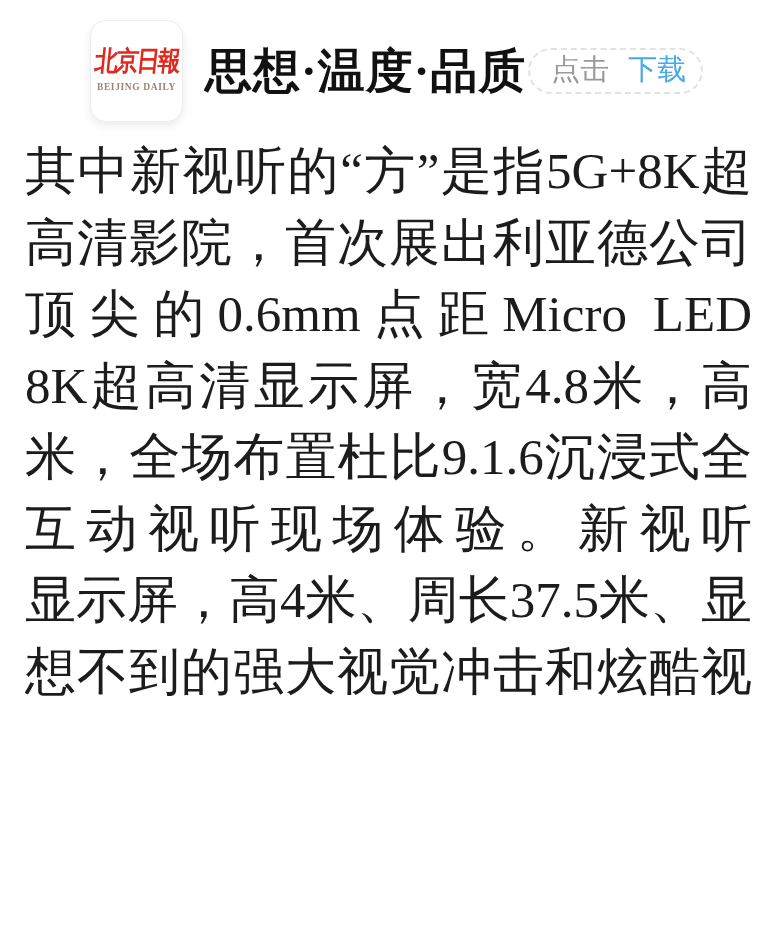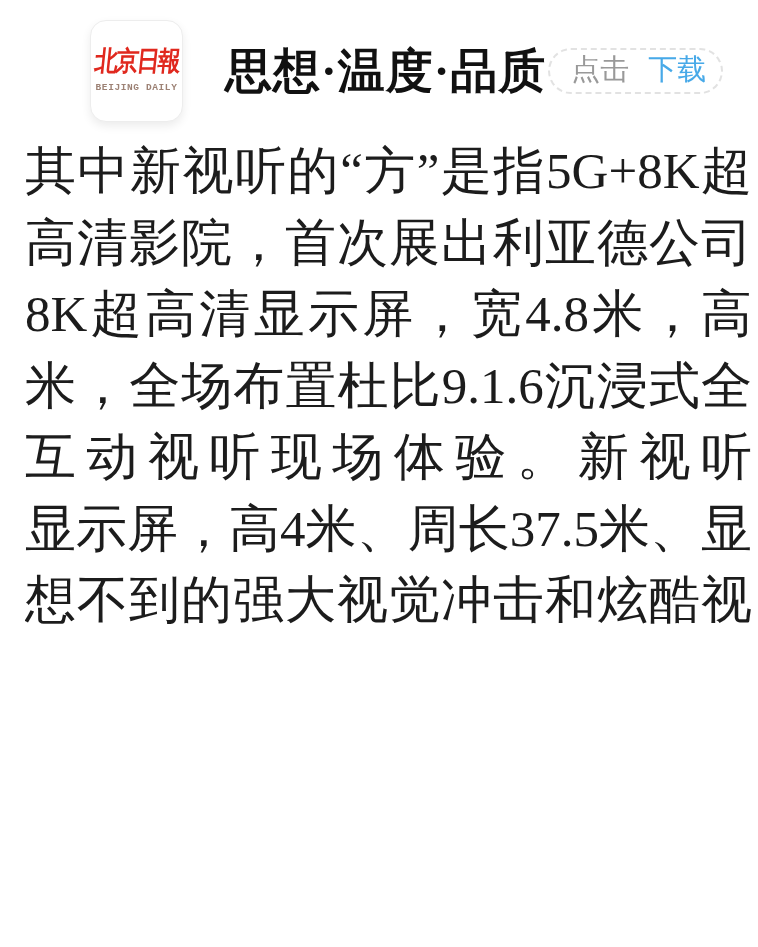--- a/index.html
+++ b/index.html
@@ -48,24 +48,24 @@
     transform: skewX(-6deg) scaleY(1.18);
     line-height: 1;
   }
   .logo-sub {
     margin-top: 9px;
     color: #9d8275;
     font-size: 9.5px;
     font-weight: bold;
     letter-spacing: 0.6px;
     white-space: nowrap;
-    font-family: Liberation Mono, monospace;
+    font-family: Liberation Serif, serif;
   }
   .slogan {
-    margin-left: 42px;
+    margin-left: 22px;
     font-size: 47px;
     font-weight: bold;
     color: #111111;
     letter-spacing: 1px;
     white-space: nowrap;
   }
   .download-pill {
     margin-left: 2px;
     height: 46px;
     box-sizing: border-box;
@@ -115,20 +115,21 @@
     <div class="download-pill">
       <span class="prefix">点击</span>
       <span class="action">下载</span>
     </div>
 
   </div>
 
   <div class="article">
     <div class="line">其中新视听的“方”是指5G+8K超</div>
     <div class="line">高清影院，首次展出利亚德公司全球</div>
+    <div class="line">顶尖的0.6mm点距Micro LED</div>
     <div class="line">8K超高清显示屏，宽4.8米，高2.7</div>
     <div class="line">米，全场布置杜比9.1.6沉浸式全景</div>
     <div class="line">互动视听现场体验。新视听</div>
     <div class="line">显示屏，高4米、周长37.5米、显示</div>
     <div class="line">想不到的强大视觉冲击和炫酷视听体</div>
   </div>
 
 </div>
 
 </body></html>

